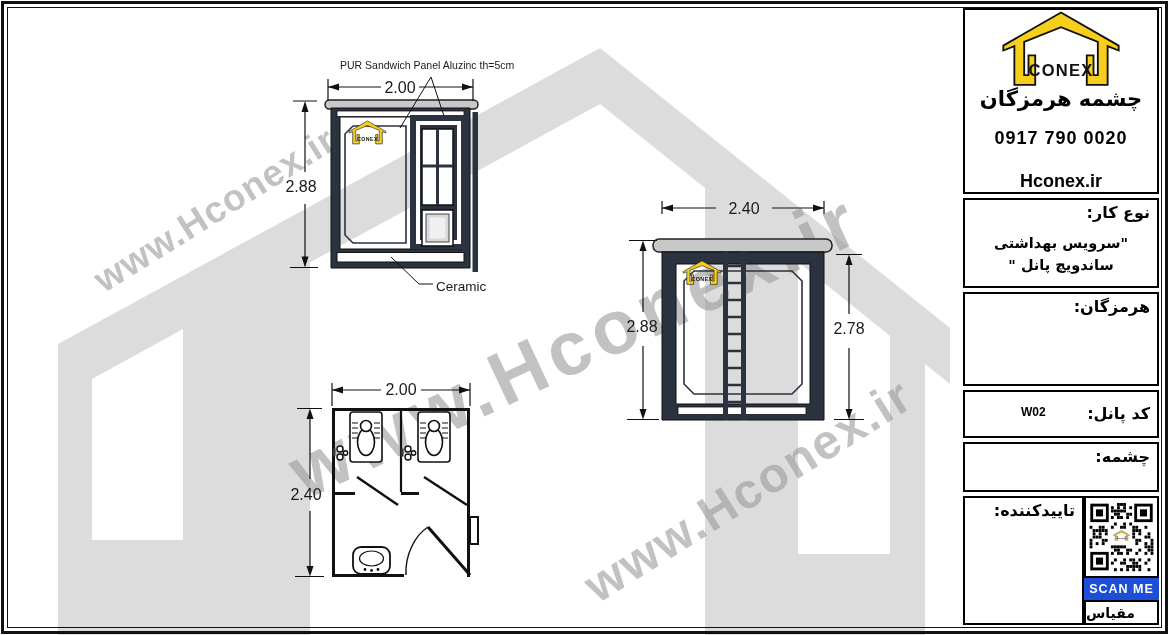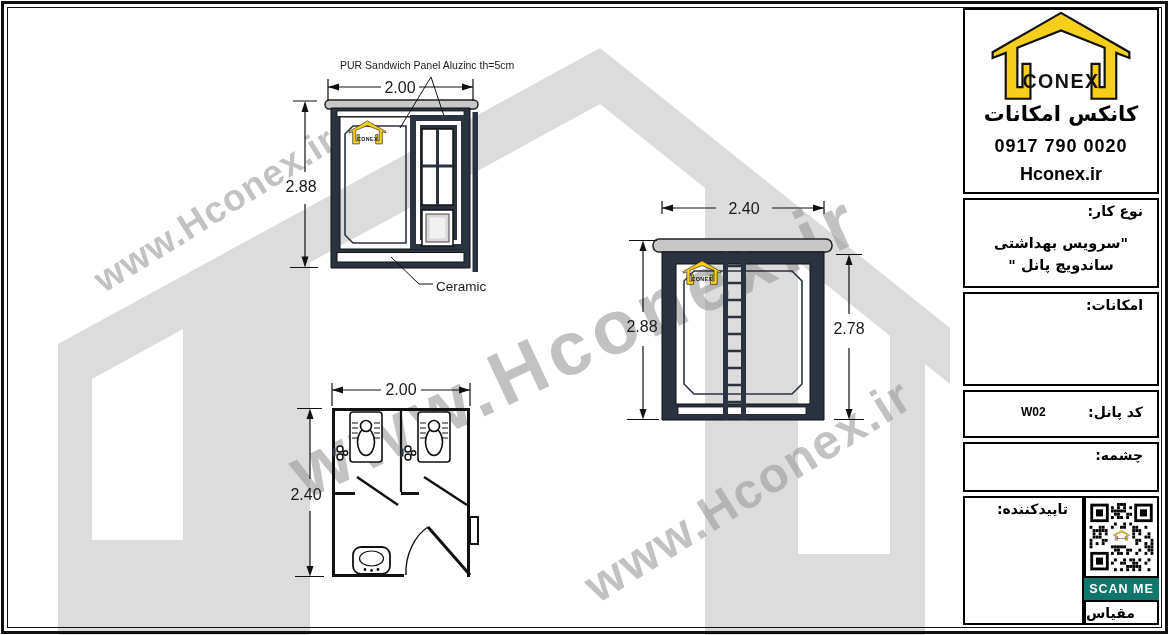--- a/index.html
+++ b/index.html
@@ -10,28 +10,28 @@
   svg{position:absolute;left:0;top:0;}
   .wm{position:absolute;font-family:"Liberation Sans",sans-serif;font-weight:bold;color:#9a9a9a;
       opacity:.6;white-space:nowrap;z-index:2;}
   .wm1{left:215px;top:210px;font-size:37px;letter-spacing:1px;transform:translate(-50%,-50%) rotate(-32deg);}
   .wm2{left:575px;top:345px;font-size:76px;letter-spacing:6px;transform:translate(-50%,-50%) rotate(-25deg);}
   .wm3{left:748px;top:490px;font-size:49px;letter-spacing:2px;transform:translate(-50%,-50%) rotate(-32deg);}
   #bg{z-index:1;} #draw{z-index:3;}
   .tblock{position:absolute;left:0;top:0;width:1169px;height:635px;z-index:10;pointer-events:none;}
   .tbox{position:absolute;left:963px;width:196px;background:#fff;border:2px solid #000;box-sizing:border-box;}
   .fa{font-family:"DejaVu Sans","Liberation Sans",sans-serif;direction:rtl;font-weight:bold;color:#000;}
-  .fa-h{position:absolute;top:3px;right:14px;font-size:14px;}
+  .fa-h{position:absolute;top:3px;right:7px;font-size:16px;}
   .logo-box{display:flex;flex-direction:column;align-items:center;}
   .company{font-size:21px;margin-top:-4px;}
-  .phone{font-size:18px;font-weight:bold;margin-top:10px;letter-spacing:1px;}
-  .site{font-size:18px;font-weight:bold;margin-top:7px;}
+  .phone{font-size:18px;font-weight:bold;margin-top:17px;letter-spacing:1px;}
+  .site{font-size:18px;font-weight:bold;margin-top:22px;}
   .work-body{position:absolute;top:32px;left:0;right:0;text-align:center;font-size:14.5px;line-height:1.55;}
   .w02{position:absolute;left:56px;top:13px;font-size:12px;font-weight:bold;}
-  .scanbar{position:absolute;left:1084px;top:578px;width:75px;height:22px;background:#0f766e;color:#fff;
+  .scanbar{position:absolute;left:1084px;top:578px;width:75px;height:22px;background:#1d4ed8;color:#fff;
            display:flex;align-items:center;justify-content:center;font-size:12.5px;font-weight:bold;letter-spacing:1px;z-index:11;}
   .scalebox{display:flex;align-items:center;justify-content:flex-end;padding-right:4px;font-size:14px;}
   .qrbox{padding:0;}
 </style>
 </head>
 <body>
 
 <div class="page">
 
   <svg id="bg" width="1169" height="635" viewBox="0 0 1169 635">
@@ -189,34 +189,34 @@
       <text x="306" y="500" text-anchor="middle" font-size="16" fill="#1a1a1a">2.40</text>
     </g>
   </svg>
 
   <div class="tblock">
 
     <div class="tbox logo-box" style="top:8px;height:186px;">
       <svg width="146" height="96" viewBox="0 0 200 132" style="position:static;">
         <use href="#conexlogo" x="0" y="0" width="200" height="132"></use>
       </svg>
-      <div class="fa company">کانکس امکانات</div>
+      <div class="fa company">چشمه هرمزگان</div>
       <div class="phone">0917 790 0020</div>
       <div class="site">Hconex.ir</div>
     </div>
 
     <div class="tbox" style="top:198px;height:90px;">
       <div class="fa fa-h">نوع کار:</div>
       <div class="fa work-body">
         <div>"سرویس بهداشتی ساندویچ پانل "</div>
       </div>
     </div>
 
     <div class="tbox" style="top:292px;height:94px;">
-      <div class="fa fa-h">امکانات:</div>
+      <div class="fa fa-h">هرمزگان:</div>
     </div>
 
     <div class="tbox" style="top:390px;height:48px;">
       <div class="fa fa-h" style="top:12px;">کد پانل:</div>
       <div class="w02">W02</div>
     </div>
 
     <div class="tbox" style="top:442px;height:50px;">
       <div class="fa fa-h">چشمه:</div>
     </div>

